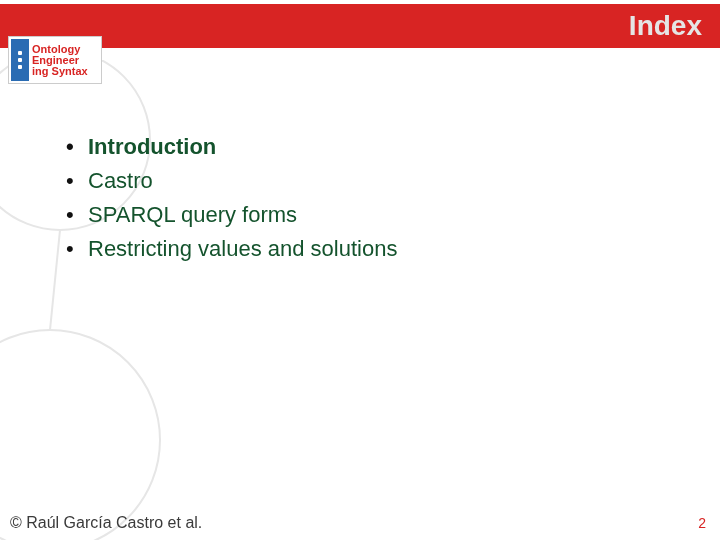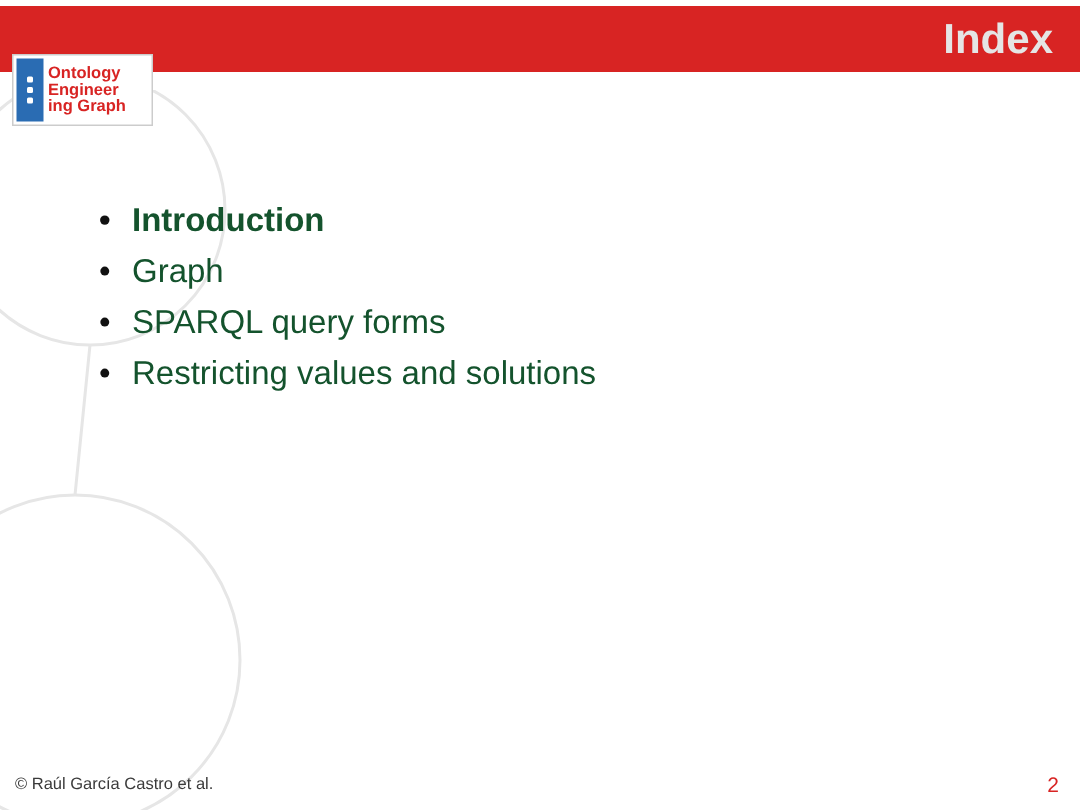--- a/index.html
+++ b/index.html
@@ -118,21 +118,21 @@
     bottom: 0;
     width: 720px;
     height: 28px;
     display: flex;
     align-items: center;
     justify-content: space-between;
     padding: 0 14px 6px 10px;
     z-index: 2;
   }
   .copyright {
-    font-size: 11px;
+    font-size: 16px;
     color: #3a3a3a;
   }
   .pagenum {
     font-size: 14px;
     color: #d82423;
   }
 </style>
 </head>
 <body>
 
@@ -150,28 +150,28 @@
 
   <div class="logo-plate">
     <div class="logo-blue">
       <div class="dot"></div>
         <div class="dot"></div>
         <div class="dot"></div>
     </div>
     <div class="logo-text">
       <span>Ontology</span>
       <span>Engineer</span>
-      <span>ing Graph</span>
+      <span>ing Syntax</span>
     </div>
   </div>
 
   <div class="content">
     <ul class="bullets">
       <li class="current"><span>Introduction</span></li>
-      <li><span>Graph</span></li>
+      <li><span>Castro</span></li>
       <li><span>SPARQL query forms</span></li>
       <li><span>Restricting values and solutions</span></li>
     </ul>
   </div>
 
   <div class="footer">
     <div class="copyright">© Raúl García Castro et al.</div>
     <div class="pagenum">2</div>
   </div>
 

